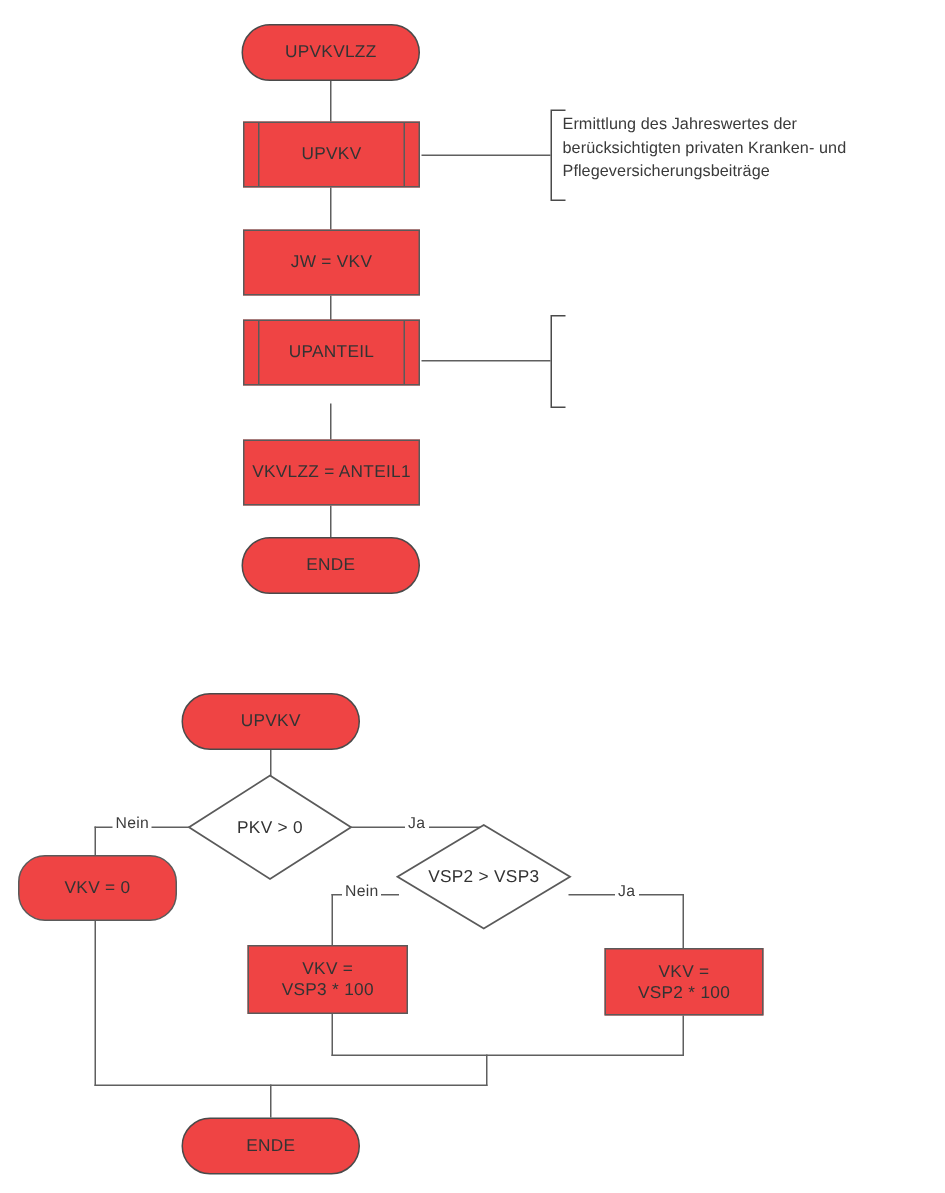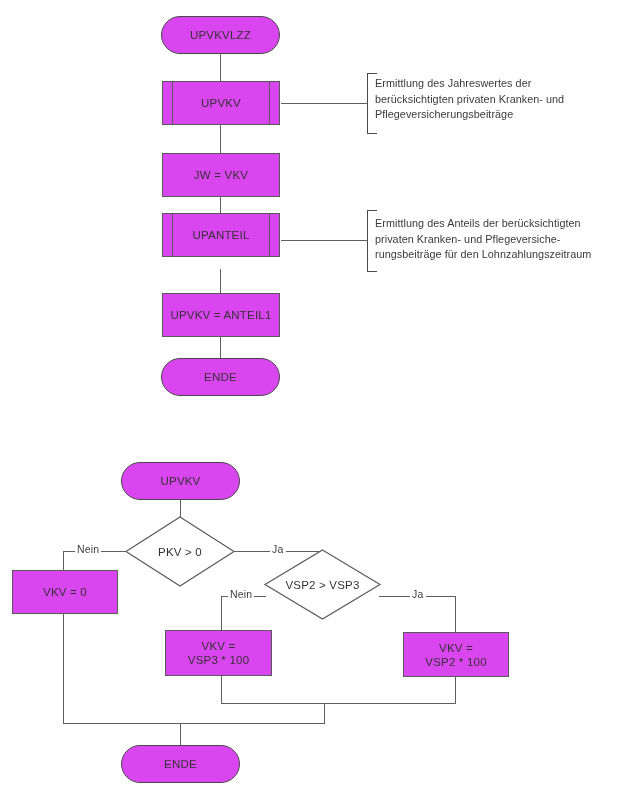--- a/index.html
+++ b/index.html
@@ -6,21 +6,21 @@
   body{
     width:630px;height:795px;position:relative;overflow:hidden;
     font-family:"Liberation Sans","DejaVu Sans",sans-serif;
     color:#2b2b2b;
   }
   .canvas{position:absolute;left:0;top:0;width:630px;height:795px;}
 
   
   .shape{position:absolute;box-sizing:border-box;display:flex;
          align-items:center;justify-content:center;text-align:center;
-         background:#d946ef;}
+         background:#ef4444;}
 
   .terminal{
     border:1.3px solid #4a4a4a;border-radius:26px;
     font-size:11.5px;letter-spacing:.2px;color:#333;
   }
   .process{
     border:1.3px solid #5a5a5a;
     font-size:11.5px;letter-spacing:.2px;color:#333;
     line-height:14px;
   }
@@ -79,60 +79,57 @@
   <div class="ln lnv" style="left:220px;top:197px;height:28px;"></div>
 
   <div class="shape predefined" style="left:162px;top:213px;width:118px;height:44px;">
     <span class="bar l"></span>
     <span class="bar r"></span>
     <span>UPANTEIL</span>
   </div>
 
   <div class="ln lnv" style="left:220px;top:269px;height:24px;"></div>
 
-  <div class="shape process" style="left:162px;top:293px;width:118px;height:44px;">UPVKV = ANTEIL1</div>
+  <div class="shape process" style="left:162px;top:293px;width:118px;height:44px;">VKVLZZ = ANTEIL1</div>
 
   <div class="ln lnv" style="left:220px;top:337px;height:21px;"></div>
 
   <div class="shape terminal" style="left:161px;top:358px;width:119px;height:38px;">ENDE</div>
 
   <div class="ln lnh" style="left:281px;top:103px;width:86px;"></div>
   <div class="bracket" style="left:367px;top:73px;height:61px;">
     <span class="tick t"></span>
     <span class="tick b"></span>
   </div>
   <div class="note" style="left:375px;top:76px;width:250px;">Ermittlung des Jahreswertes der
 berücksichtigten privaten Kranken- und
 Pflegeversicherungsbeiträge</div>
 
   <div class="ln lnh" style="left:281px;top:240px;width:86px;"></div>
   <div class="bracket" style="left:367px;top:210px;height:62px;">
     <span class="tick t"></span>
     <span class="tick b"></span>
   </div>
-  <div class="note" style="left:375px;top:216px;width:252px;">Ermittlung des Anteils der berücksichtigten
-privaten Kranken- und Pflegeversiche-
-rungsbeiträge für den Lohnzahlungszeitraum</div>
 
   <div class="shape terminal" style="left:121px;top:462px;width:119px;height:38px;">UPVKV</div>
 
   <div class="ln lnv" style="left:180px;top:500px;height:18px;"></div>
 
   <div class="diamond" style="left:126px;top:517px;width:108px;height:69px;">
     <svg width="108" height="69" viewBox="0 0 108 69">
       <polygon points="54,0 108,34.5 54,69 0,34.5" fill="#ffffff" stroke="#5a5a5a" stroke-width="1.2"></polygon>
     </svg>
     <div class="dlabel">PKV &gt; 0</div>
   </div>
 
   <div class="ln lnh" style="left:63px;top:551px;width:64px;"></div>
   <div class="elabel" style="left:75px;top:543px;">Nein</div>
   <div class="ln lnv" style="left:63px;top:551px;height:20px;"></div>
 
-  <div class="shape process" style="left:12px;top:570px;width:106px;height:44px;">VKV = 0</div>
+  <div class="shape process" style="left:12px;top:570px;width:106px;height:44px;border-radius:18px;">VKV = 0</div>
 
   <div class="ln lnv" style="left:63px;top:614px;height:110px;"></div>
 
   <div class="ln lnh" style="left:233px;top:551px;width:90px;"></div>
   <div class="elabel" style="left:270px;top:543px;">Ja</div>
   <div class="ln lnv" style="left:322px;top:551px;height:12px;"></div>
 
   <div class="diamond" style="left:265px;top:550px;width:115px;height:69px;">
     <svg width="115" height="69" viewBox="0 0 115 69">
       <polygon points="57.5,0 115,34.5 57.5,69 0,34.5" fill="#ffffff" stroke="#5a5a5a" stroke-width="1.2"></polygon>

